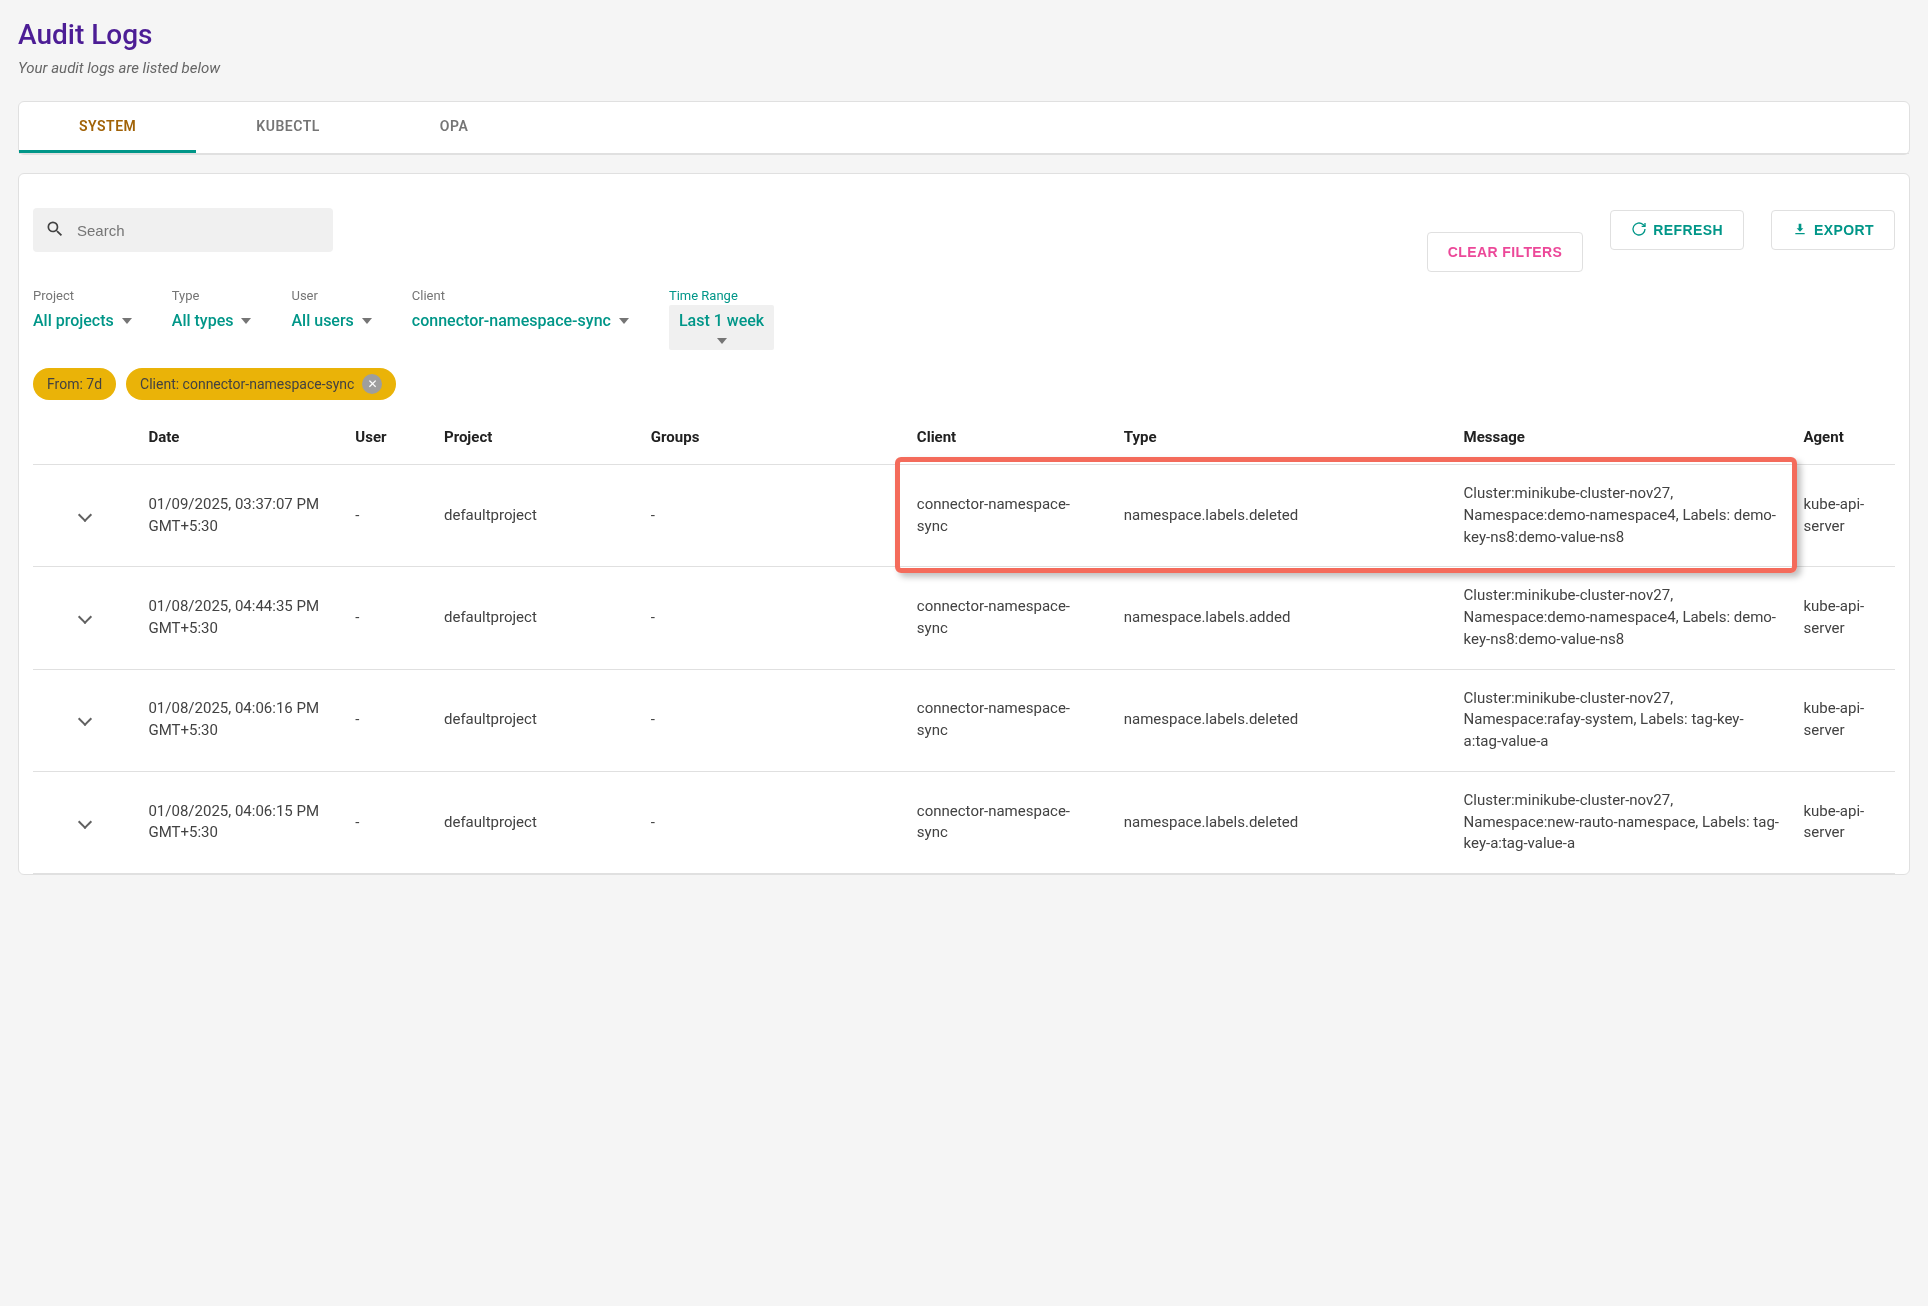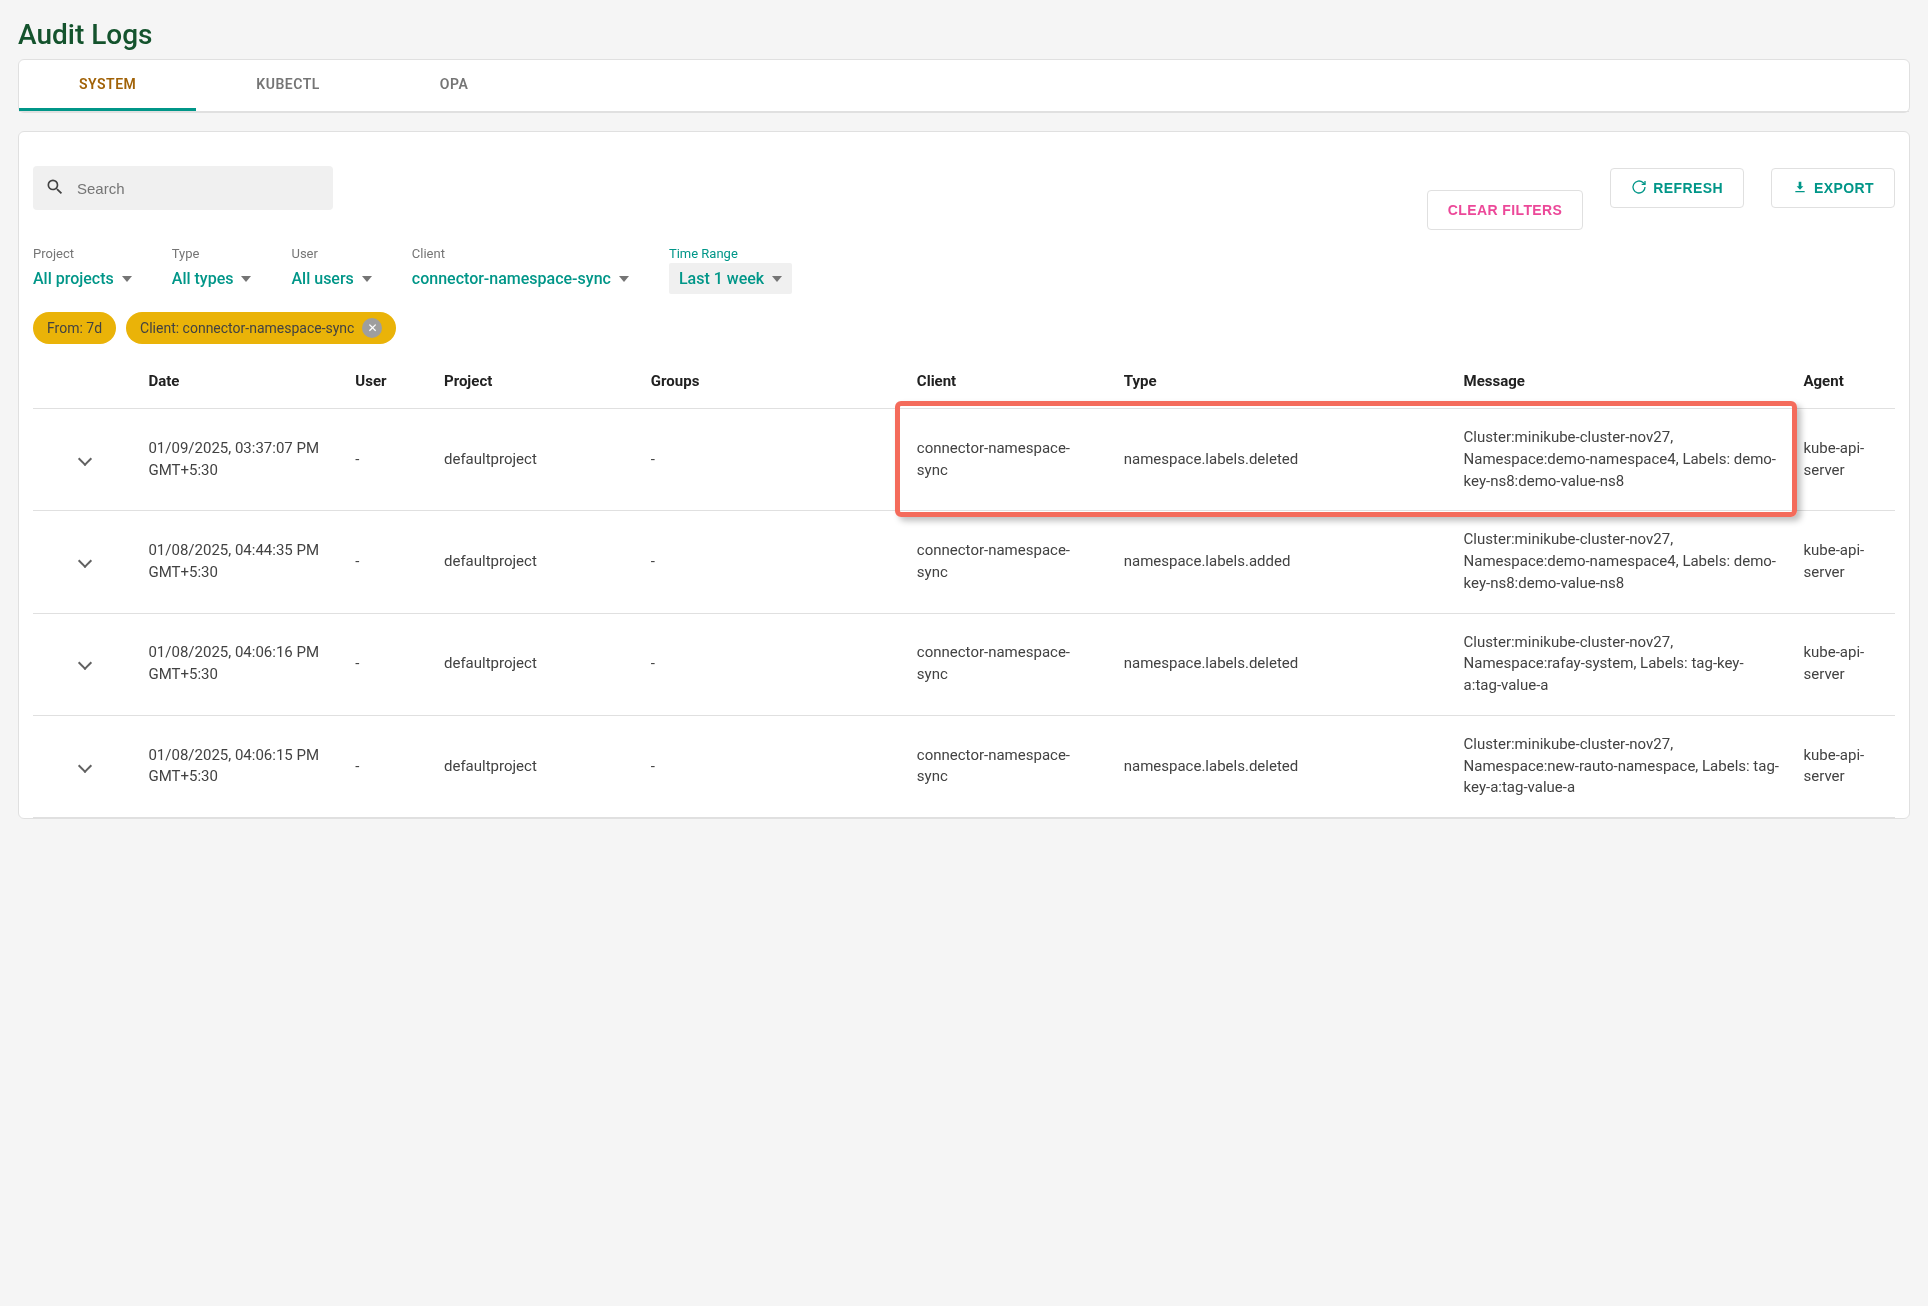--- a/index.html
+++ b/index.html
@@ -8,21 +8,21 @@
   background: #f5f5f5;
   color: #424242;
   font-size: 14px;
 }
 .page {
   padding: 18px 18px 0 18px;
 }
 .title {
   font-size: 28px;
   font-weight: 500;
-  color: #14532d;
+  color: #4c1d95;
   margin-bottom: 8px;
 }
 .subtitle {
   font-size: 15px;
   font-style: italic;
   color: #666;
   margin-bottom: 24px;
 }
 .card {
   background: #fff;
@@ -115,20 +115,21 @@
   font-size: 16px;
   color: #009688;
   font-weight: 500;
   cursor: pointer;
   padding: 6px 0;
 }
 .filter-value.highlighted {
   background: #f0f0f0;
   padding: 6px 10px;
   border-radius: 2px;
+  flex-direction: column;
 }
 .caret {
   width: 0; height: 0;
   border-left: 5px solid transparent;
   border-right: 5px solid transparent;
   border-top: 6px solid #757575;
 }
 .chips {
   display: flex;
   gap: 10px;
@@ -204,20 +205,21 @@
   pointer-events: none;
   box-shadow: 4px 4px 6px rgba(0,0,0,0.25);
 }
 .table-wrap { position: relative; }
 </style>
 </head>
 <body>
 
 <div class="page">
   <h1 class="title">Audit Logs</h1>
+  <p class="subtitle">Your audit logs are listed below</p>
 
   <div class="card">
     <div class="tabs">
       <div class="tab active">SYSTEM</div>
       <div class="tab">KUBECTL</div>
       <div class="tab">OPA</div>
     </div>
   </div>
 
   <div class="content">

